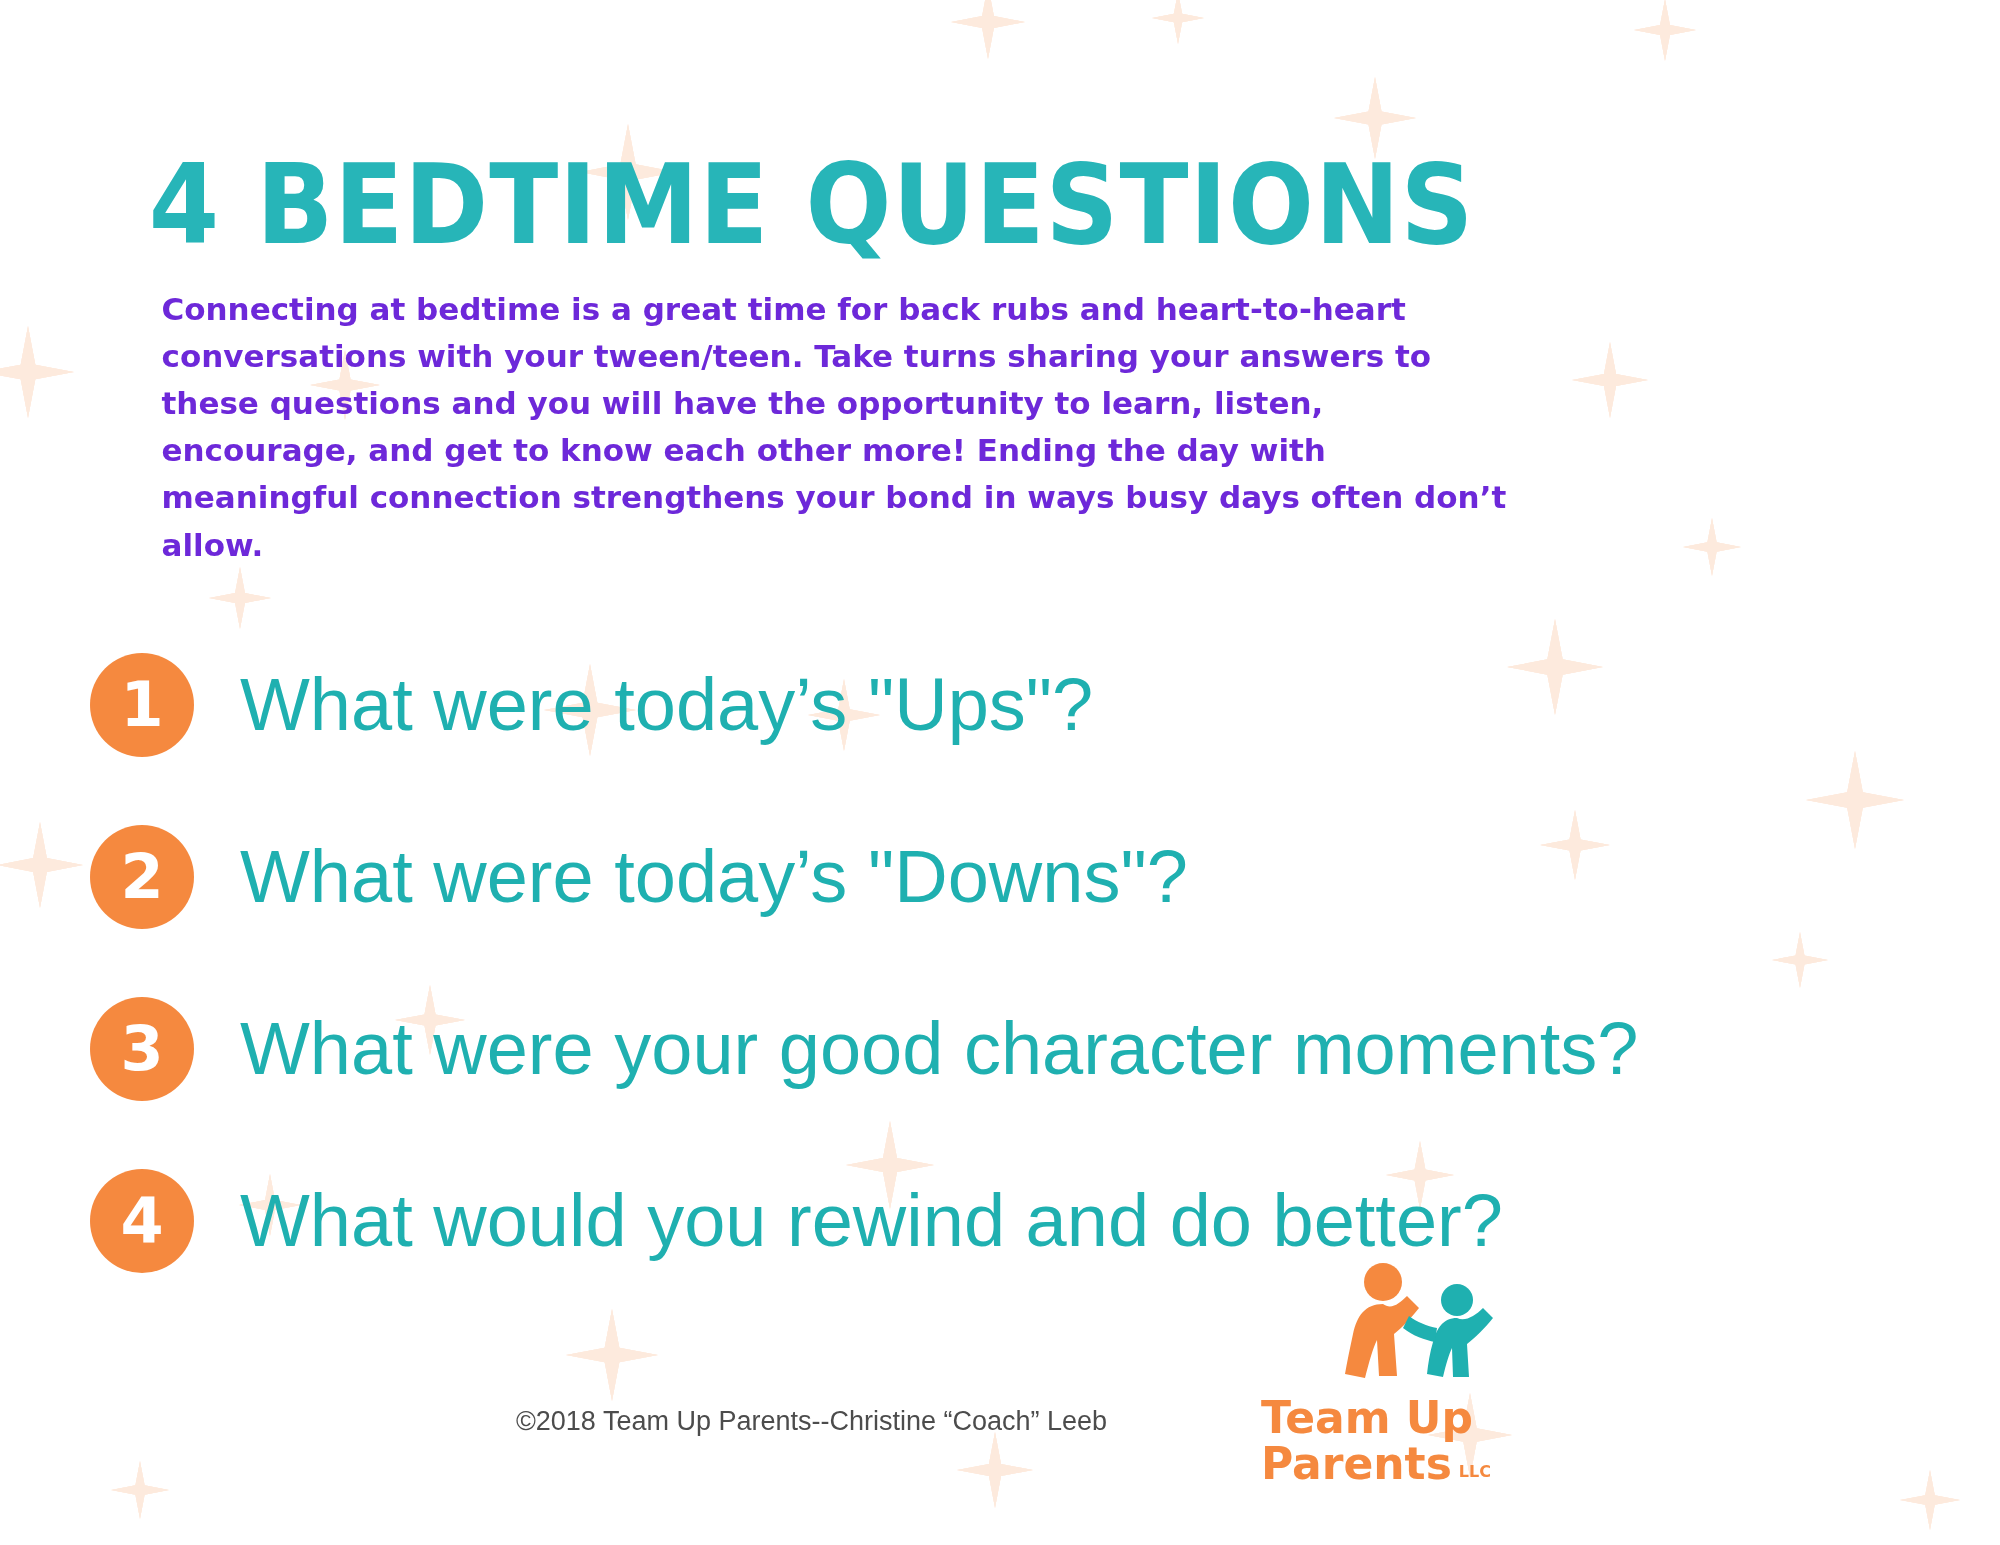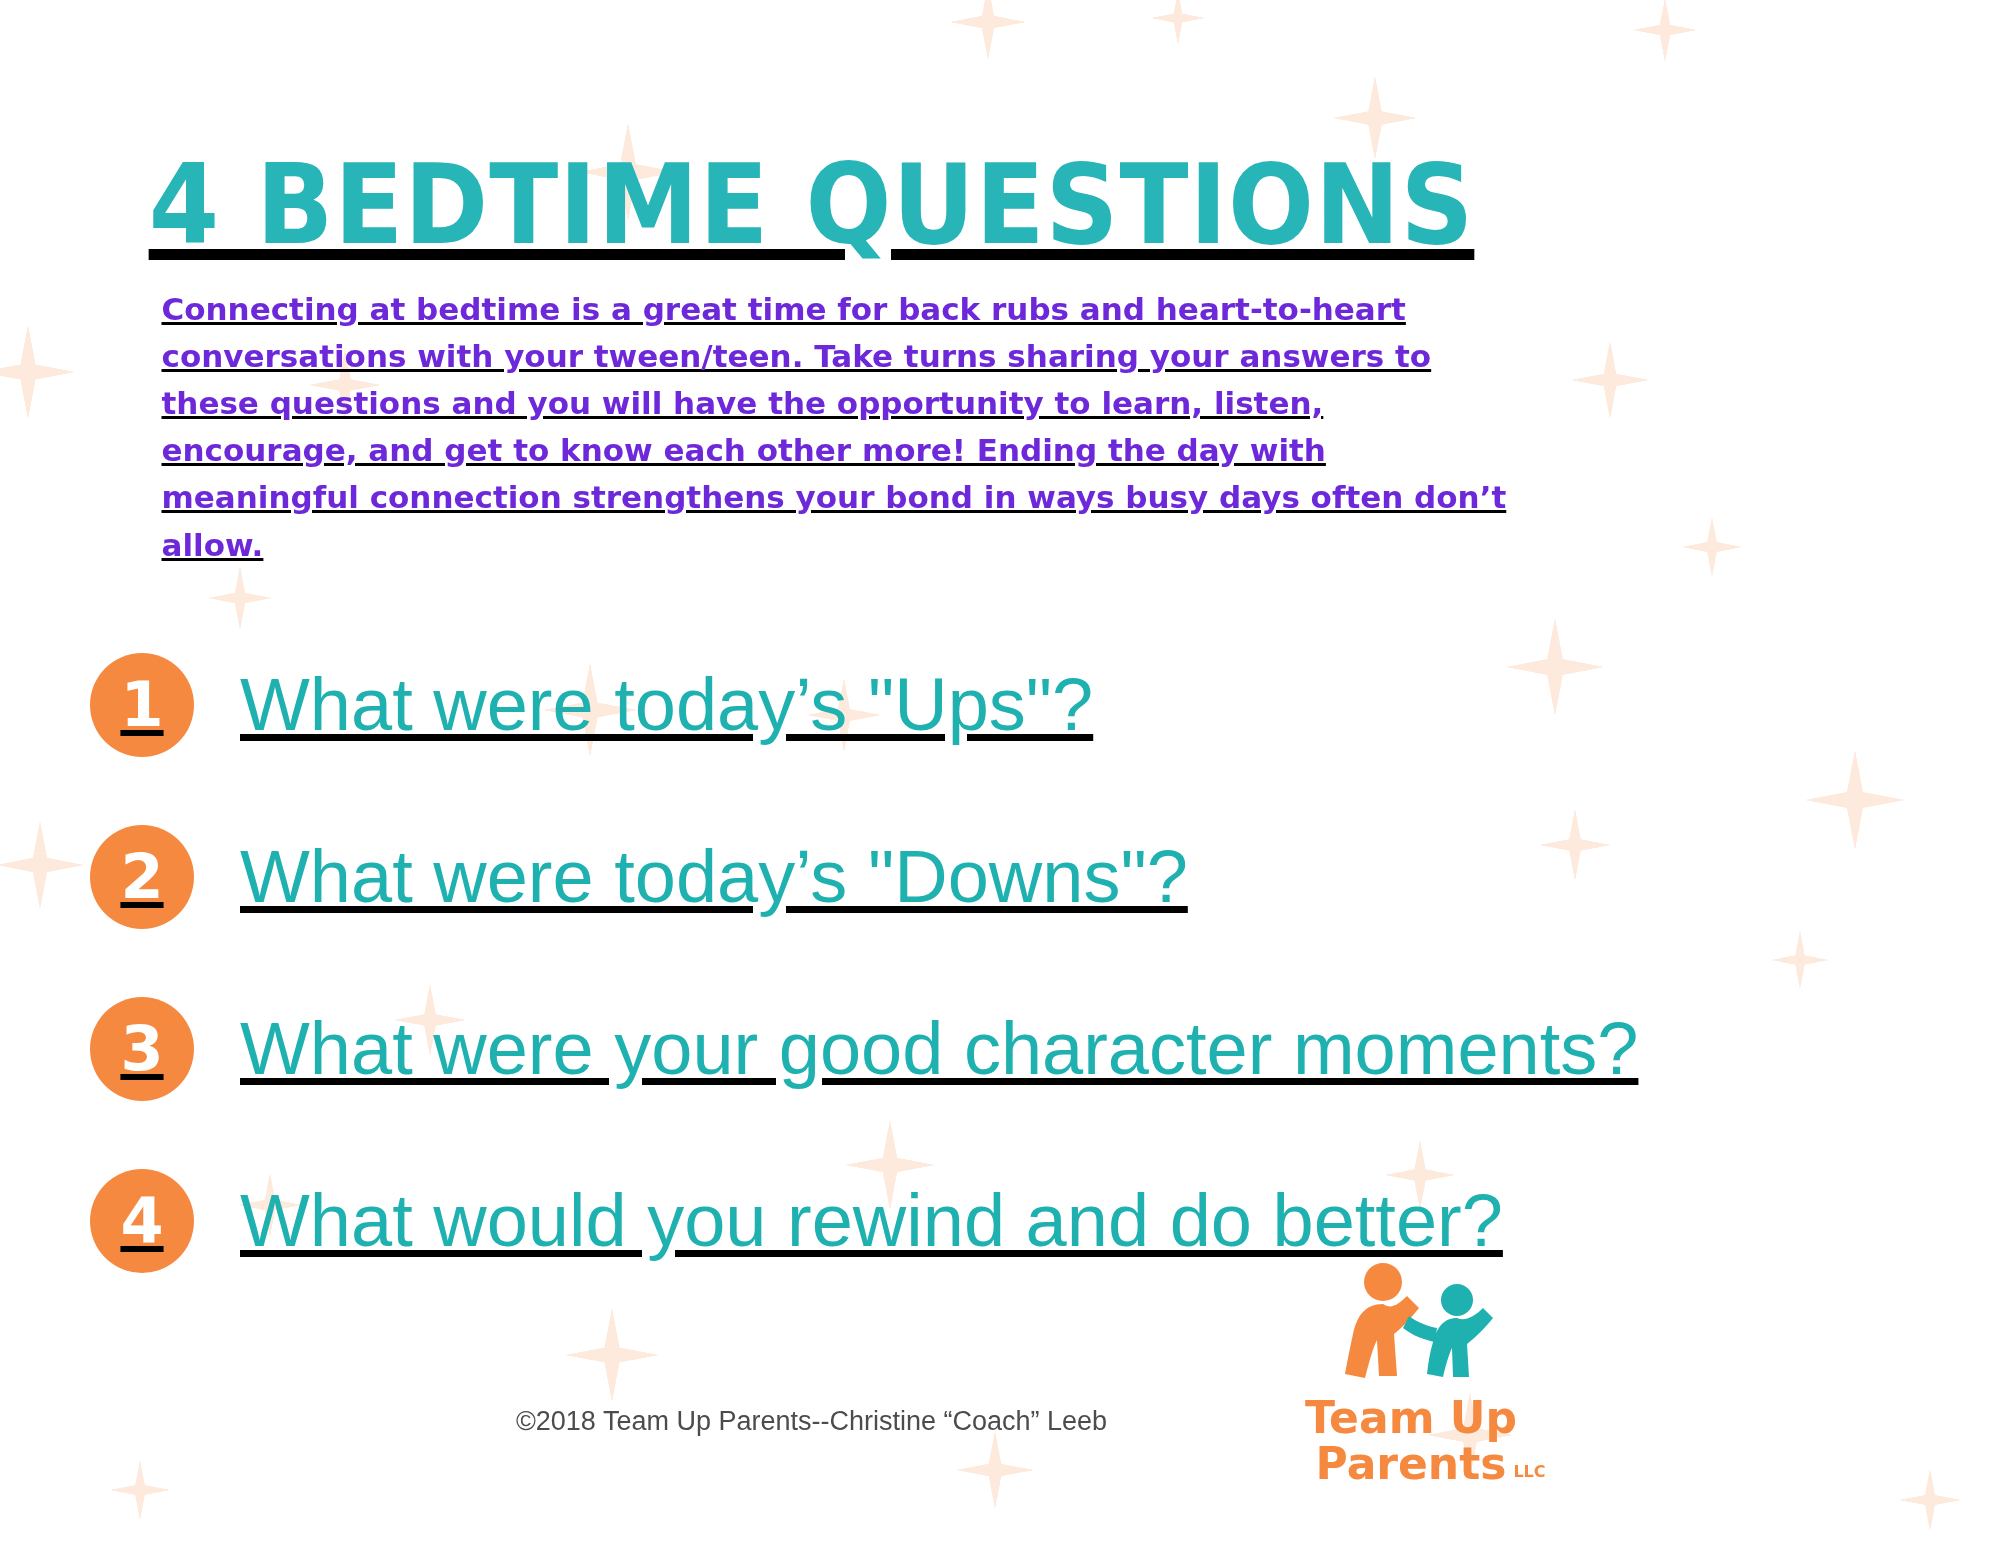--- a/index.html
+++ b/index.html
@@ -50,21 +50,20 @@
       42% 42%
     );
   }
 
   
   .page {
     position: relative;
     z-index: 2;
     width: 1623px;
     height: 1545px;
-    text-decoration: underline;
   }
 
   
   .header {
     text-align: center;
     padding-top: 150px;
   }
   .title-main {
     color: #27b5b8;
     font-family: "DejaVu Sans", sans-serif;
@@ -144,21 +143,20 @@
     font-family: "Liberation Sans", sans-serif;
     font-size: 27px;
   }
 
   
   .logo {
     position: absolute;
     right: 62px;
     bottom: 58px;
     width: 300px;
-    text-align: center;
   }
   .logo-mark {
     height: 135px;
     position: relative;
   }
   .logo-text {
     color: #f5893f;
     font-family: "DejaVu Sans", sans-serif;
     font-weight: bold;
     font-size: 44px;

